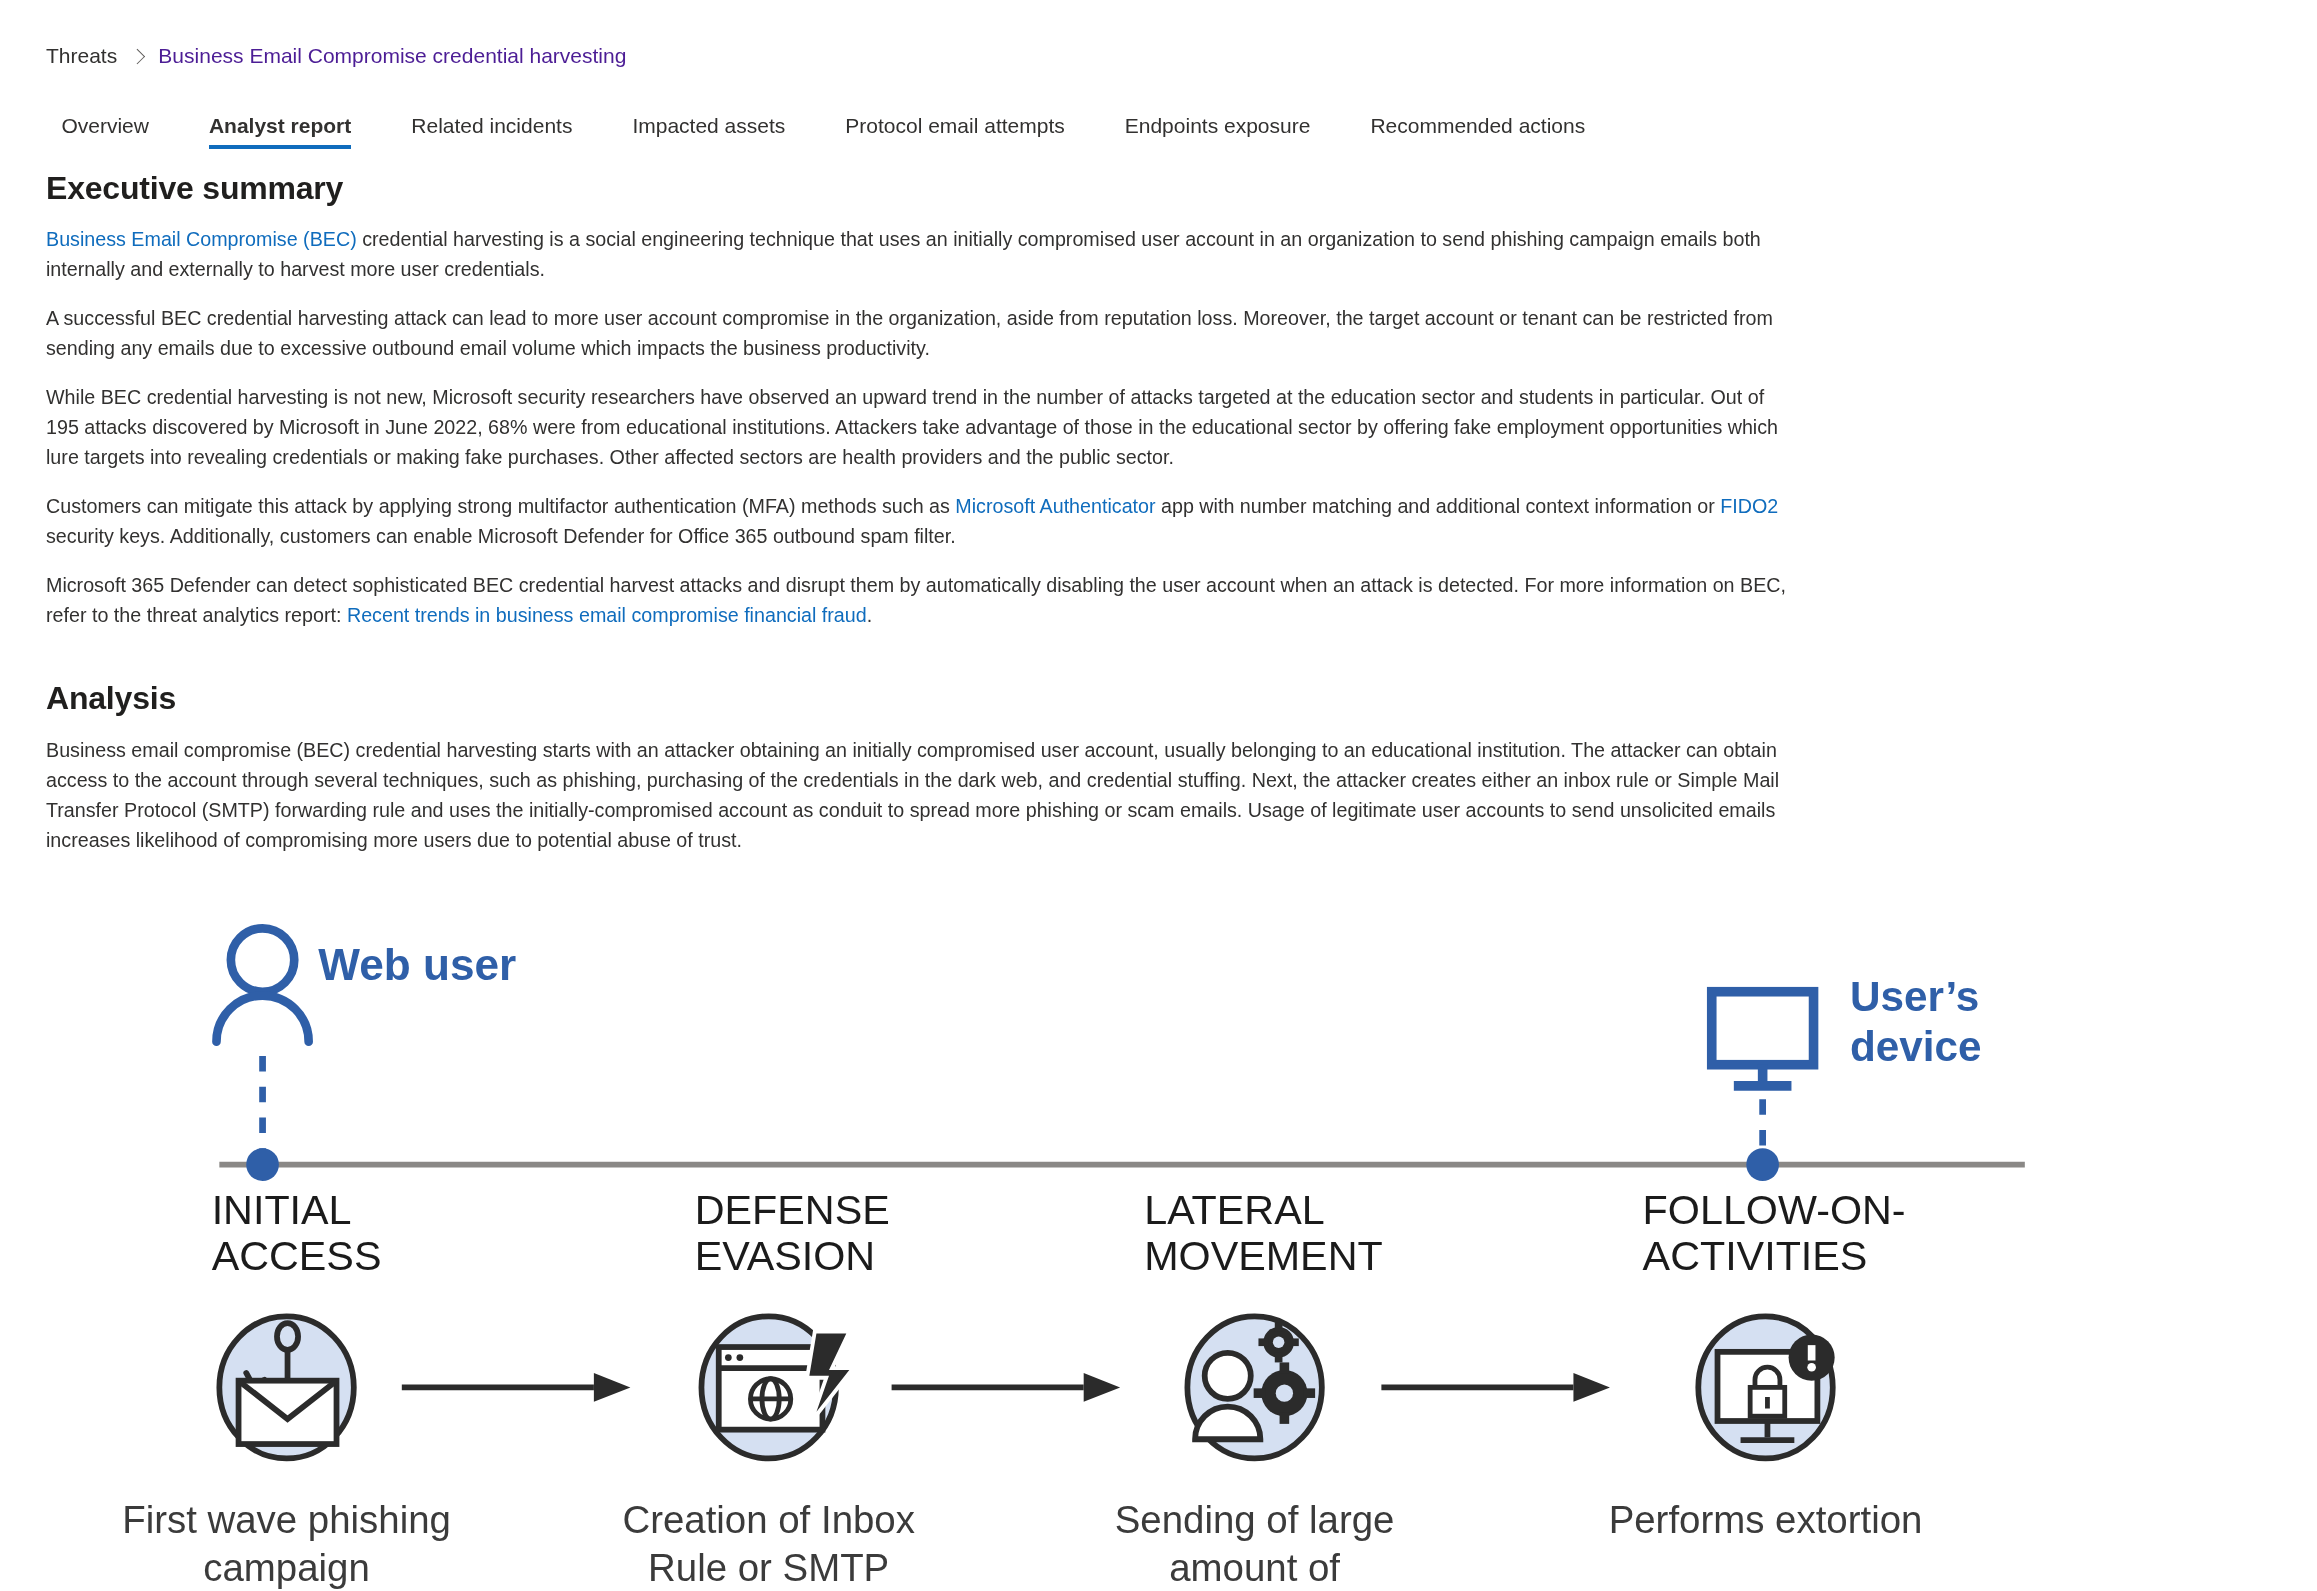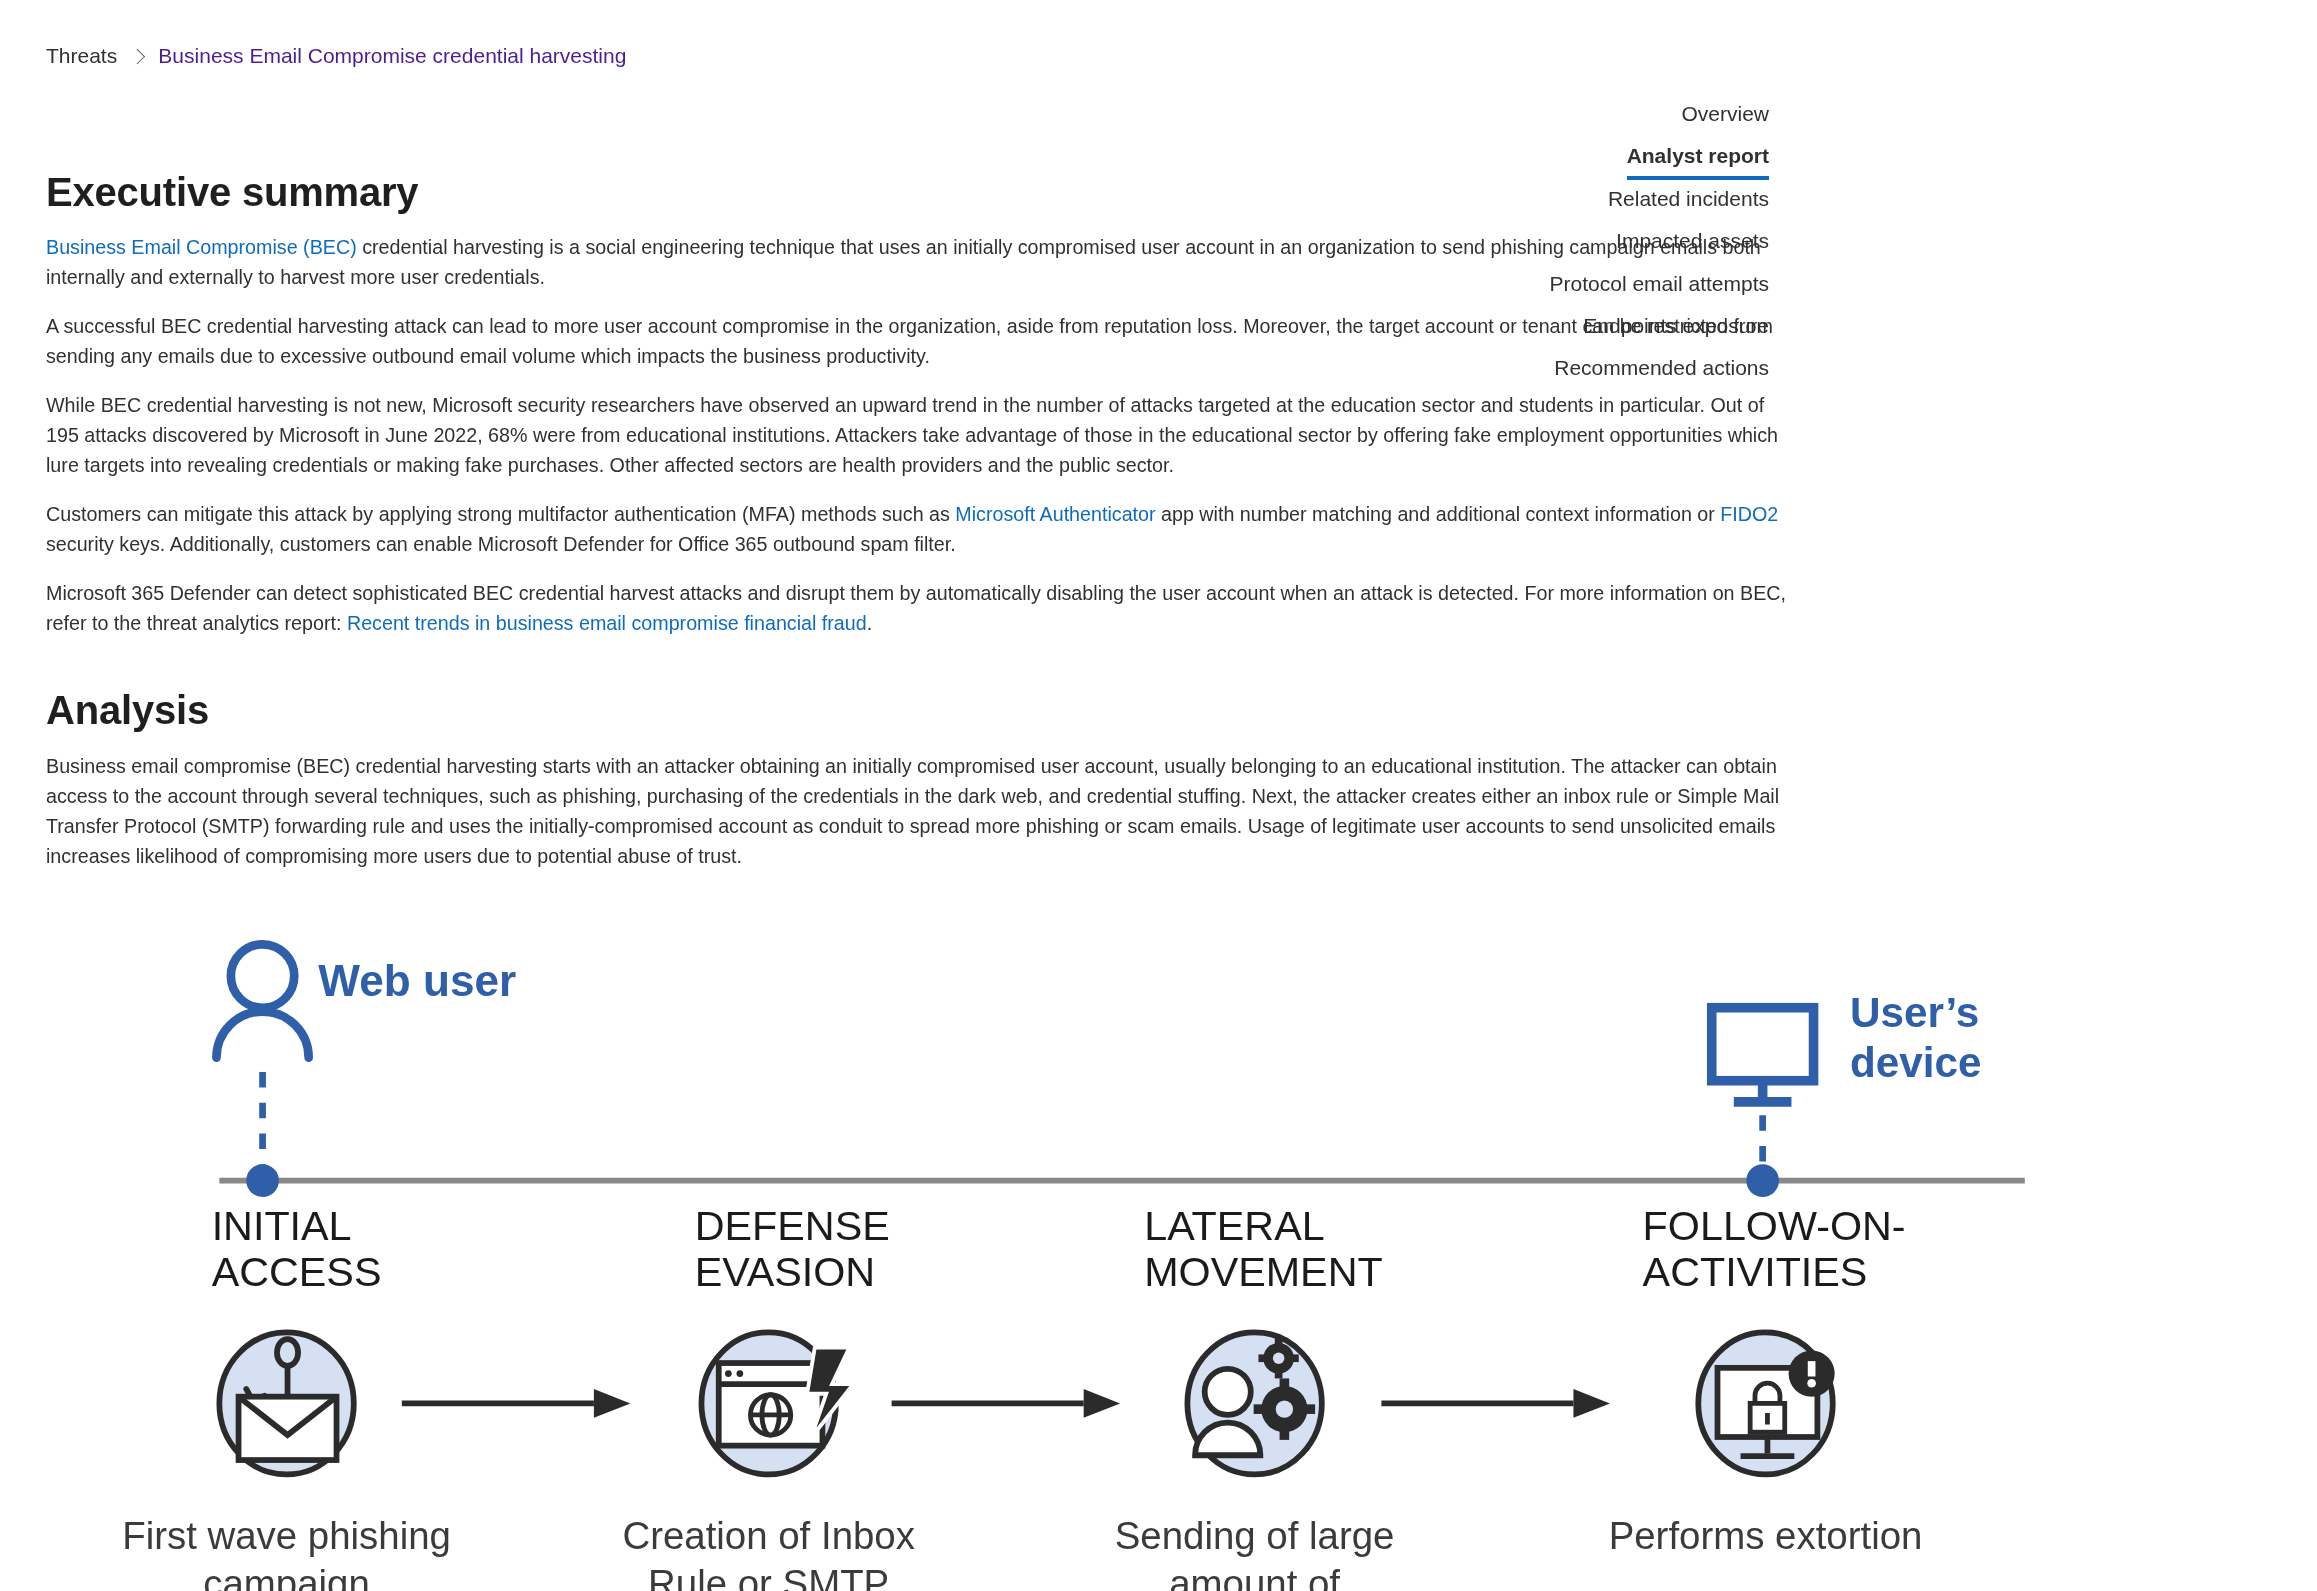--- a/index.html
+++ b/index.html
@@ -33,24 +33,23 @@
     border-right: 1.9px solid #605e5c;
     transform: rotate(45deg);
     margin: 0 1.9px;
   }
   .breadcrumb .crumb-current { color: #4c1d95; }
 
   
   .tabs {
     display: flex;
     align-items: flex-end;
-    gap: 8px;
+    gap: 14px;
     margin-top: 35px;
     height: 46px;
-    flex-direction: column;
   }
   .tab {
     position: relative;
     font-size: 21px;
     color: #323130;
     padding: 0 23px 13.4px 23px;
     cursor: pointer;
     white-space: nowrap;
     line-height: 1;
   }
@@ -61,21 +60,21 @@
     position: absolute;
     left: 23px; right: 23px; bottom: 0;
     height: 3.8px;
     background: #0f6cbd;
   }
 
   
   .content { margin-top: 21px; }
 
   h2.section-title {
-    font-size: 40px;
+    font-size: 32px;
     font-weight: 700;
     color: #201f1e;
     margin: 0 0 17.3px 0;
     letter-spacing: -0.2px;
   }
   h2.section-title.analysis { margin-top: 50px; }
 
   p.body-text {
     font-size: 19.7px;
     line-height: 30px;

